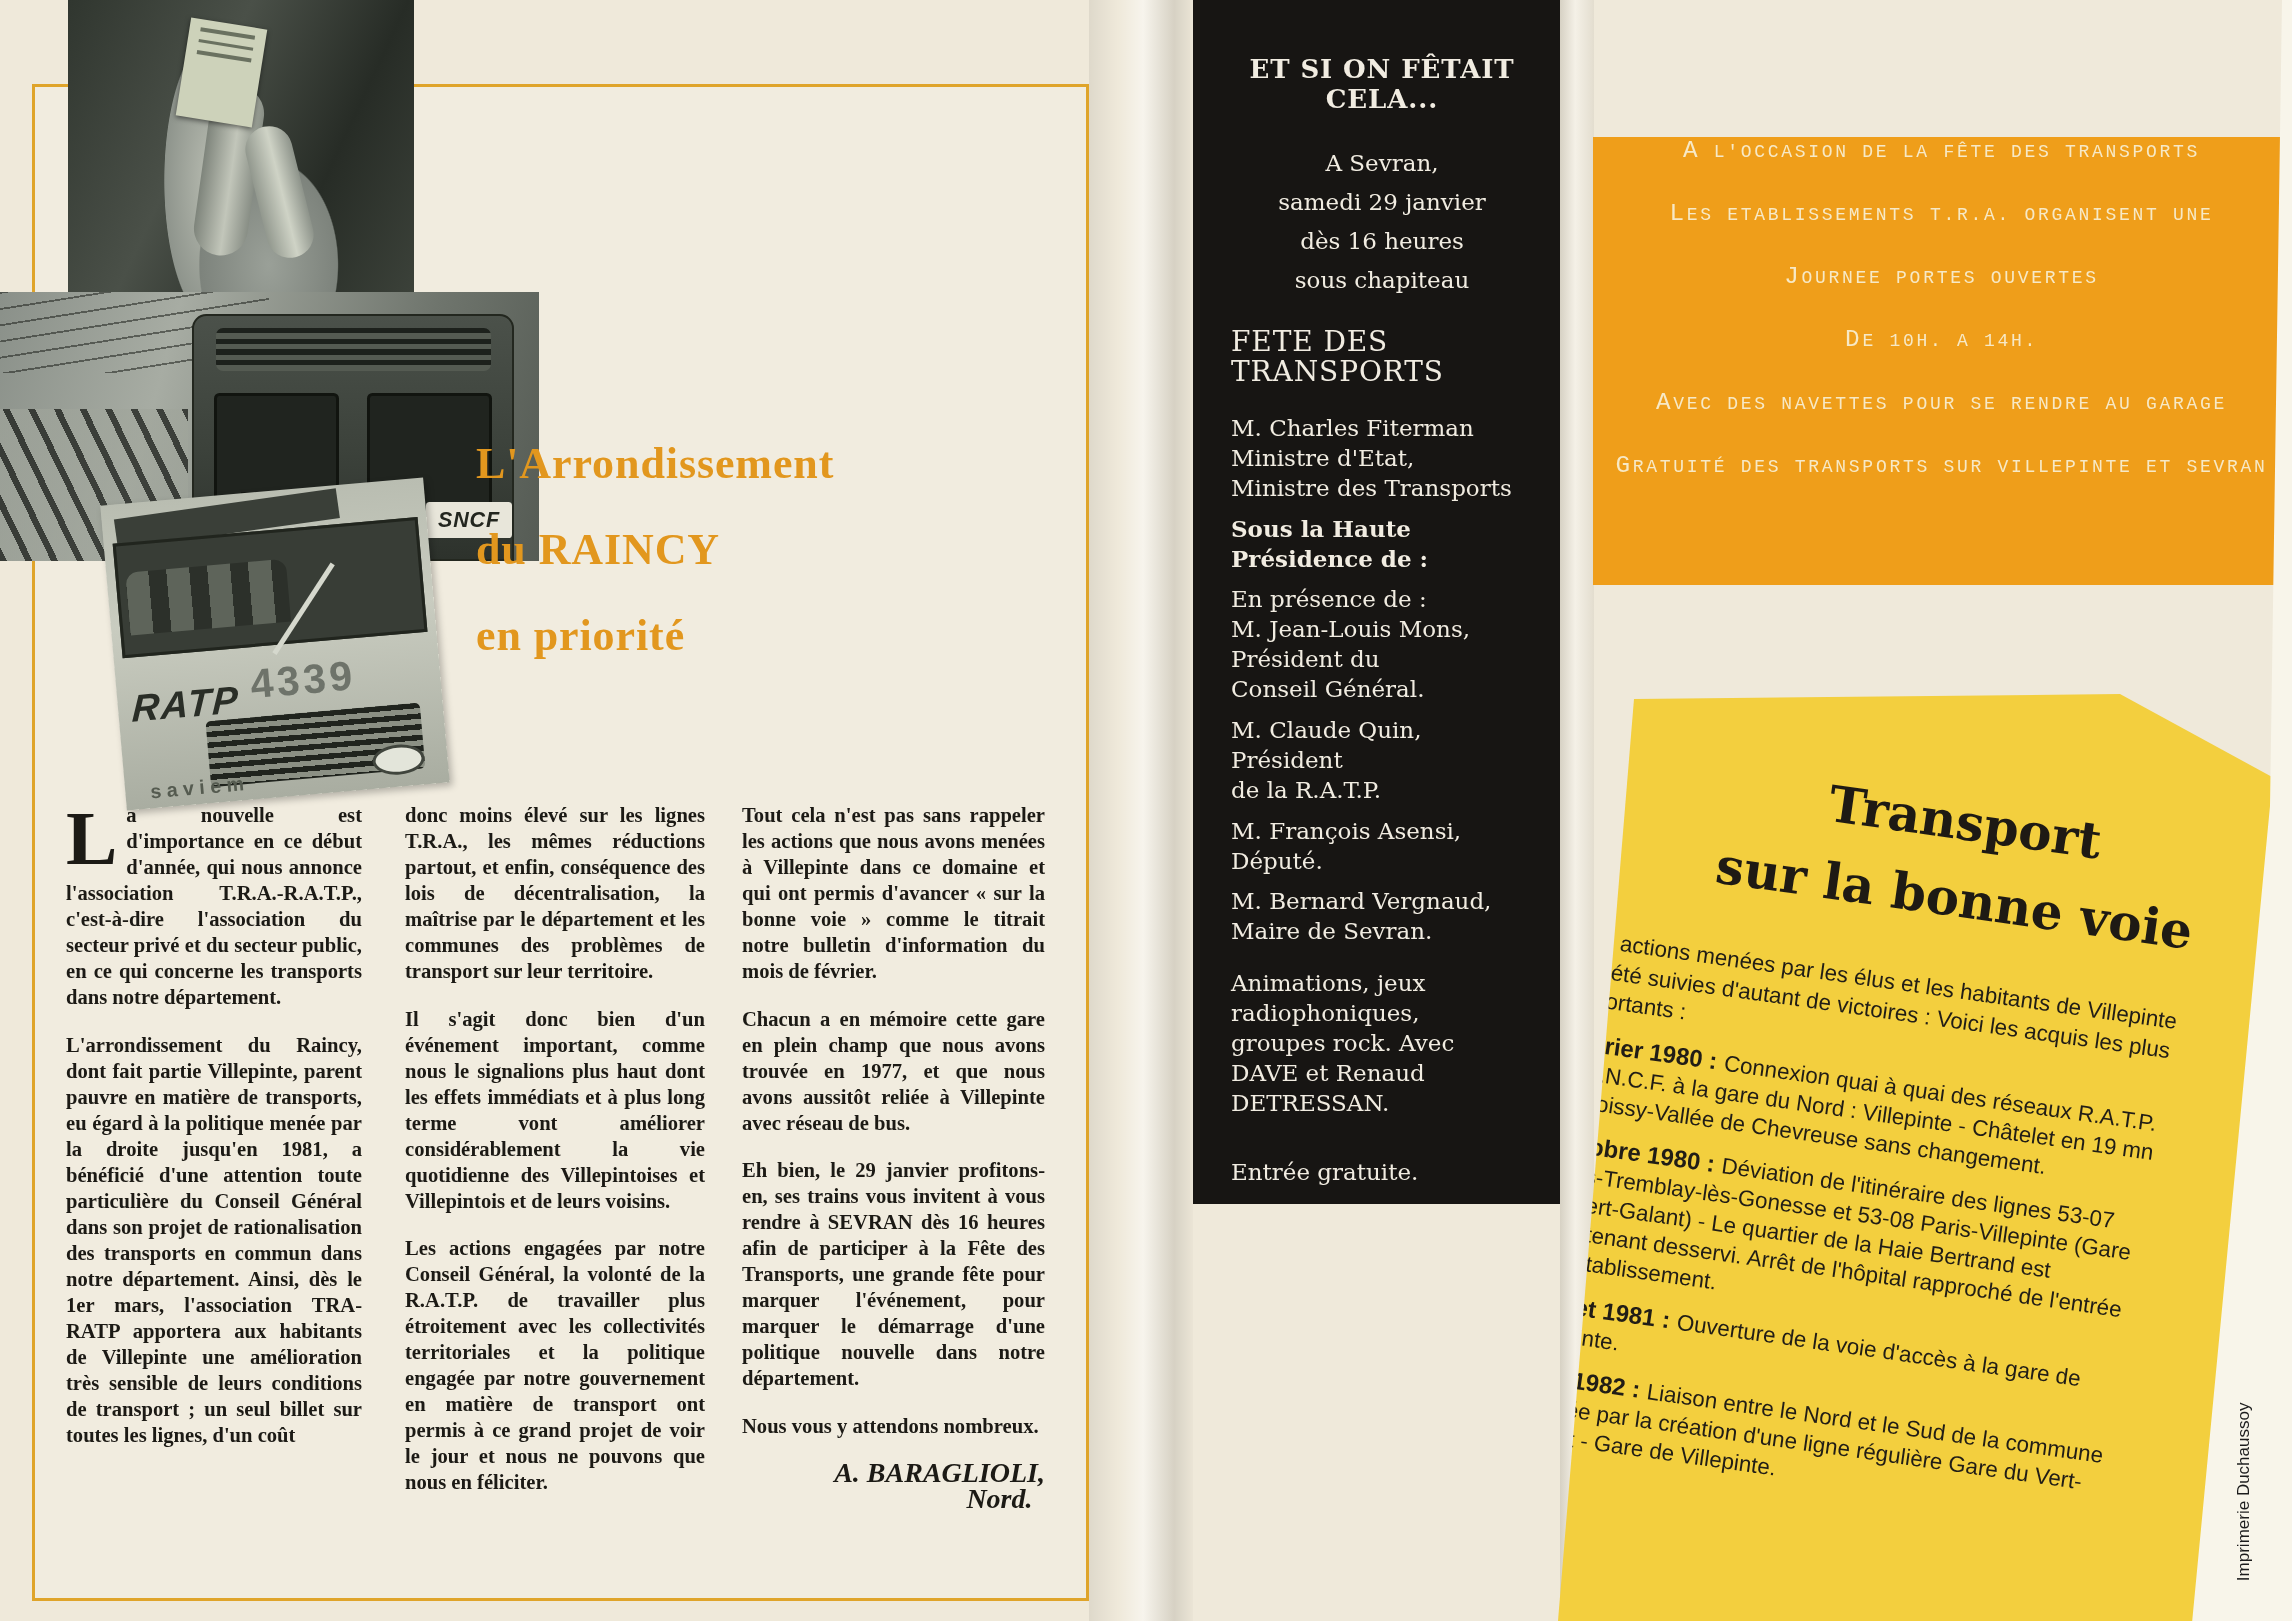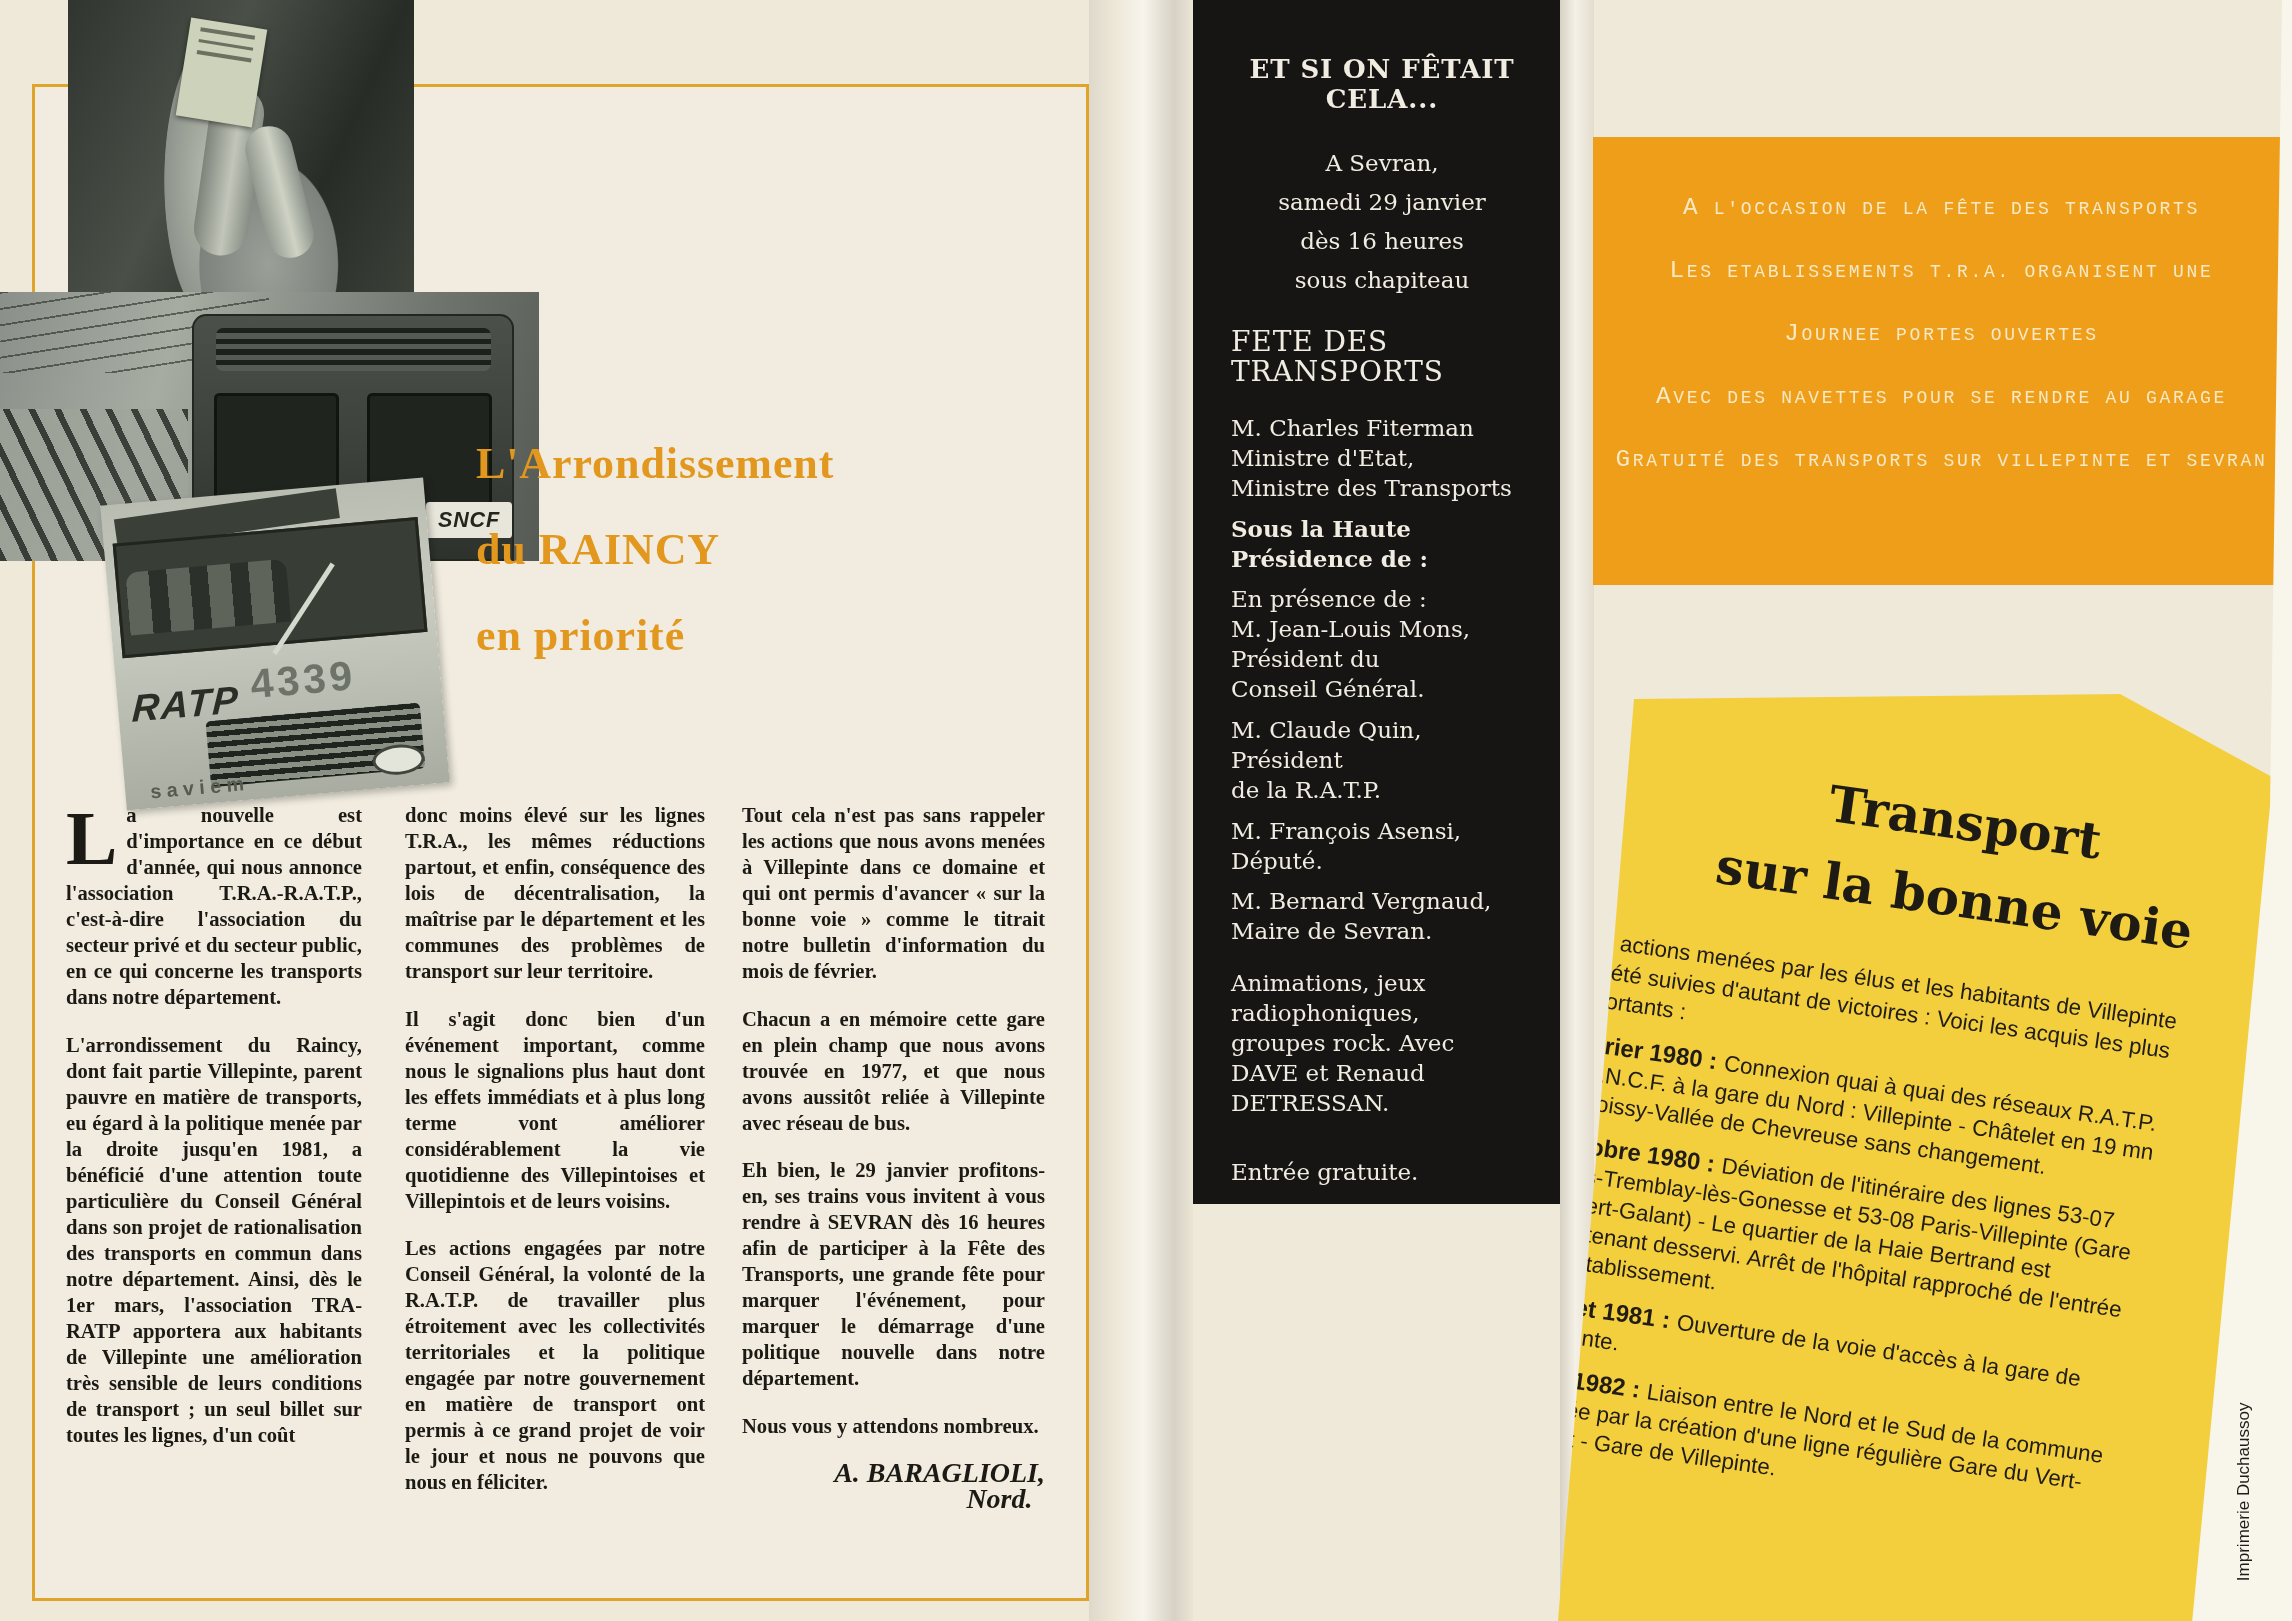--- a/index.html
+++ b/index.html
@@ -153,21 +153,21 @@
   .bp-when { text-align:center; line-height:39px; margin-bottom:27px; }
   .bp-event { text-align:left; font-weight:400; font-size:28px; letter-spacing:0.9px; margin-bottom:26px; }
   .bp-group { margin-bottom:10.7px; }
   .bp-bold div { font-weight:700; }
   .bp-anim { margin-top:21.5px; }
   .bp-entree { margin-top:39px; }
 
   
   .orange-panel {
     position:absolute; left:1593px; top:137px; width:697px; height:448px;
-    background:#ef9e1a; padding-top:57px;
+    background:#ef9e1a; 
   }
   .typed-line {
     text-align:center; color:#f7e9c6;
     font-family:"Liberation Mono", monospace; font-size:18px; letter-spacing:2.7px;
     white-space:nowrap; margin-bottom:36px;
   }
   .typed-line::first-letter { font-size:1.35em; }
 
   
   .yellow-panel {
@@ -317,20 +317,21 @@
       <div>DAVE et Renaud</div>
       <div>DETRESSAN.</div>
     </div>
     <div class="bp-entree">Entrée gratuite.</div>
   </div>
 
   <div class="orange-panel">
     <div class="typed-line">A L'OCCASION DE LA FÊTE DES TRANSPORTS</div>
     <div class="typed-line">LES ETABLISSEMENTS T.R.A. ORGANISENT UNE</div>
     <div class="typed-line">JOURNEE PORTES OUVERTES</div>
+    <div class="typed-line">DE 10H. A 14H.</div>
     <div class="typed-line">AVEC DES NAVETTES POUR SE RENDRE AU GARAGE</div>
     <div class="typed-line">GRATUITÉ DES TRANSPORTS SUR VILLEPINTE ET SEVRAN</div>
   </div>
 
   <div class="yellow-panel">
     <div class="yp-rot">
       <div class="yp-title">
         <div>Transport</div>
         <div>sur la bonne voie</div>
       </div>

